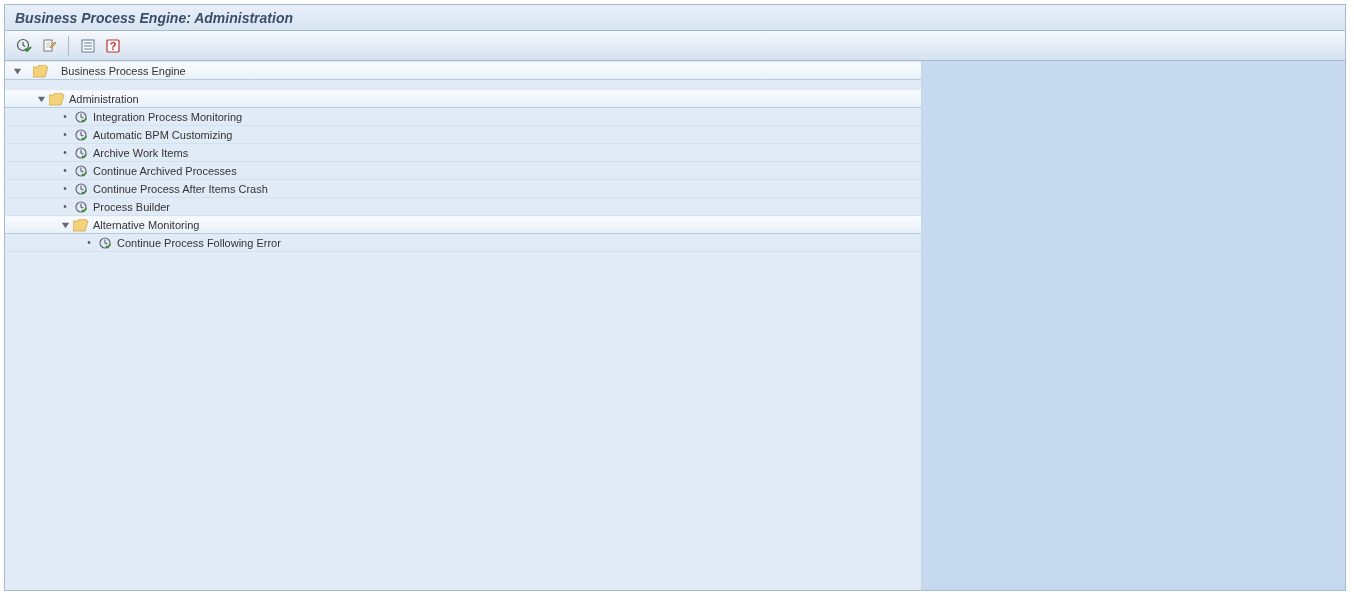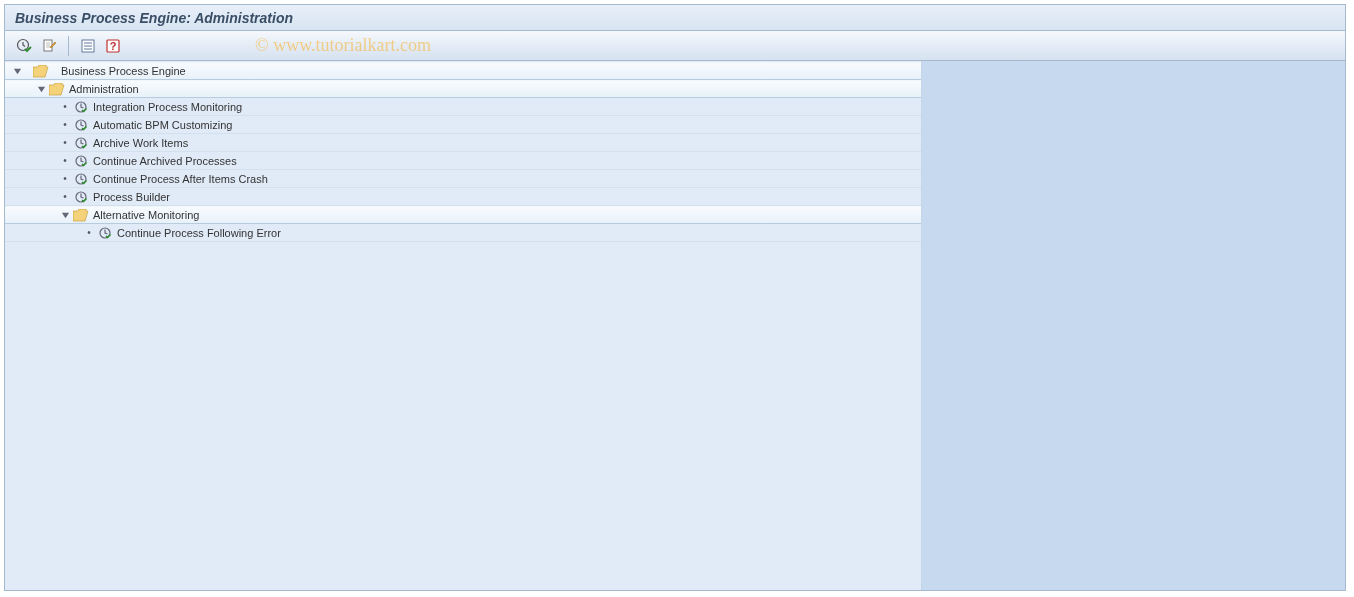--- a/index.html
+++ b/index.html
@@ -90,21 +90,21 @@
       color: #333;
       font-size: 11px;
       border-bottom: 1px solid rgba(180, 200, 220, 0.3);
     }
     .tree-row.hdr {
       background: linear-gradient(to bottom, #f8fbfe 0%, #e8f1fa 100%);
       border-bottom: 1px solid #b8cce0;
       border-top: 1px solid #f0f6fc;
     }
     .indent-0 { padding-left: 6px; gap: 8px; }
-    .indent-1 { padding-left: 30px; }
+    .indent-1 { padding-left: 30px; margin-top: 10px; }
     .indent-2 { padding-left: 54px; }
     .indent-3 { padding-left: 78px; }
     .expander {
       width: 12px;
       height: 12px;
       display: inline-flex;
       align-items: center;
       justify-content: center;
       margin-right: 2px;
       color: #556;
@@ -163,21 +163,20 @@
         <rect x="2" y="2" width="12" height="12" fill="#fff" stroke="#6079a0" stroke-width="1"></rect>
         <path d="M4 5 h8 M4 8 h8 M4 11 h8" stroke="#6079a0" stroke-width="1"></path>
       </svg>
     </div>
     <div class="toolbar-icon">
       <svg width="16" height="16" viewBox="0 0 16 16">
         <rect x="2" y="2" width="12" height="12" rx="1" fill="#fff" stroke="#c03030" stroke-width="1.2"></rect>
         <text x="8" y="12" text-anchor="middle" font-size="11" font-weight="bold" fill="#c03030" font-family="Arial">?</text>
       </svg>
     </div>
-    <div class="watermark">© www.tutorialkart.com</div>
   </div>
 
   <div class="content-area">
     <div class="tree-panel">
       <div class="tree">
 
         <div class="tree-row hdr indent-0">
           <span class="expander">
             <svg width="9" height="9" viewBox="0 0 10 10">
                 <path d="M1 2 L9 2 L5 8 Z" fill="#667"></path>

